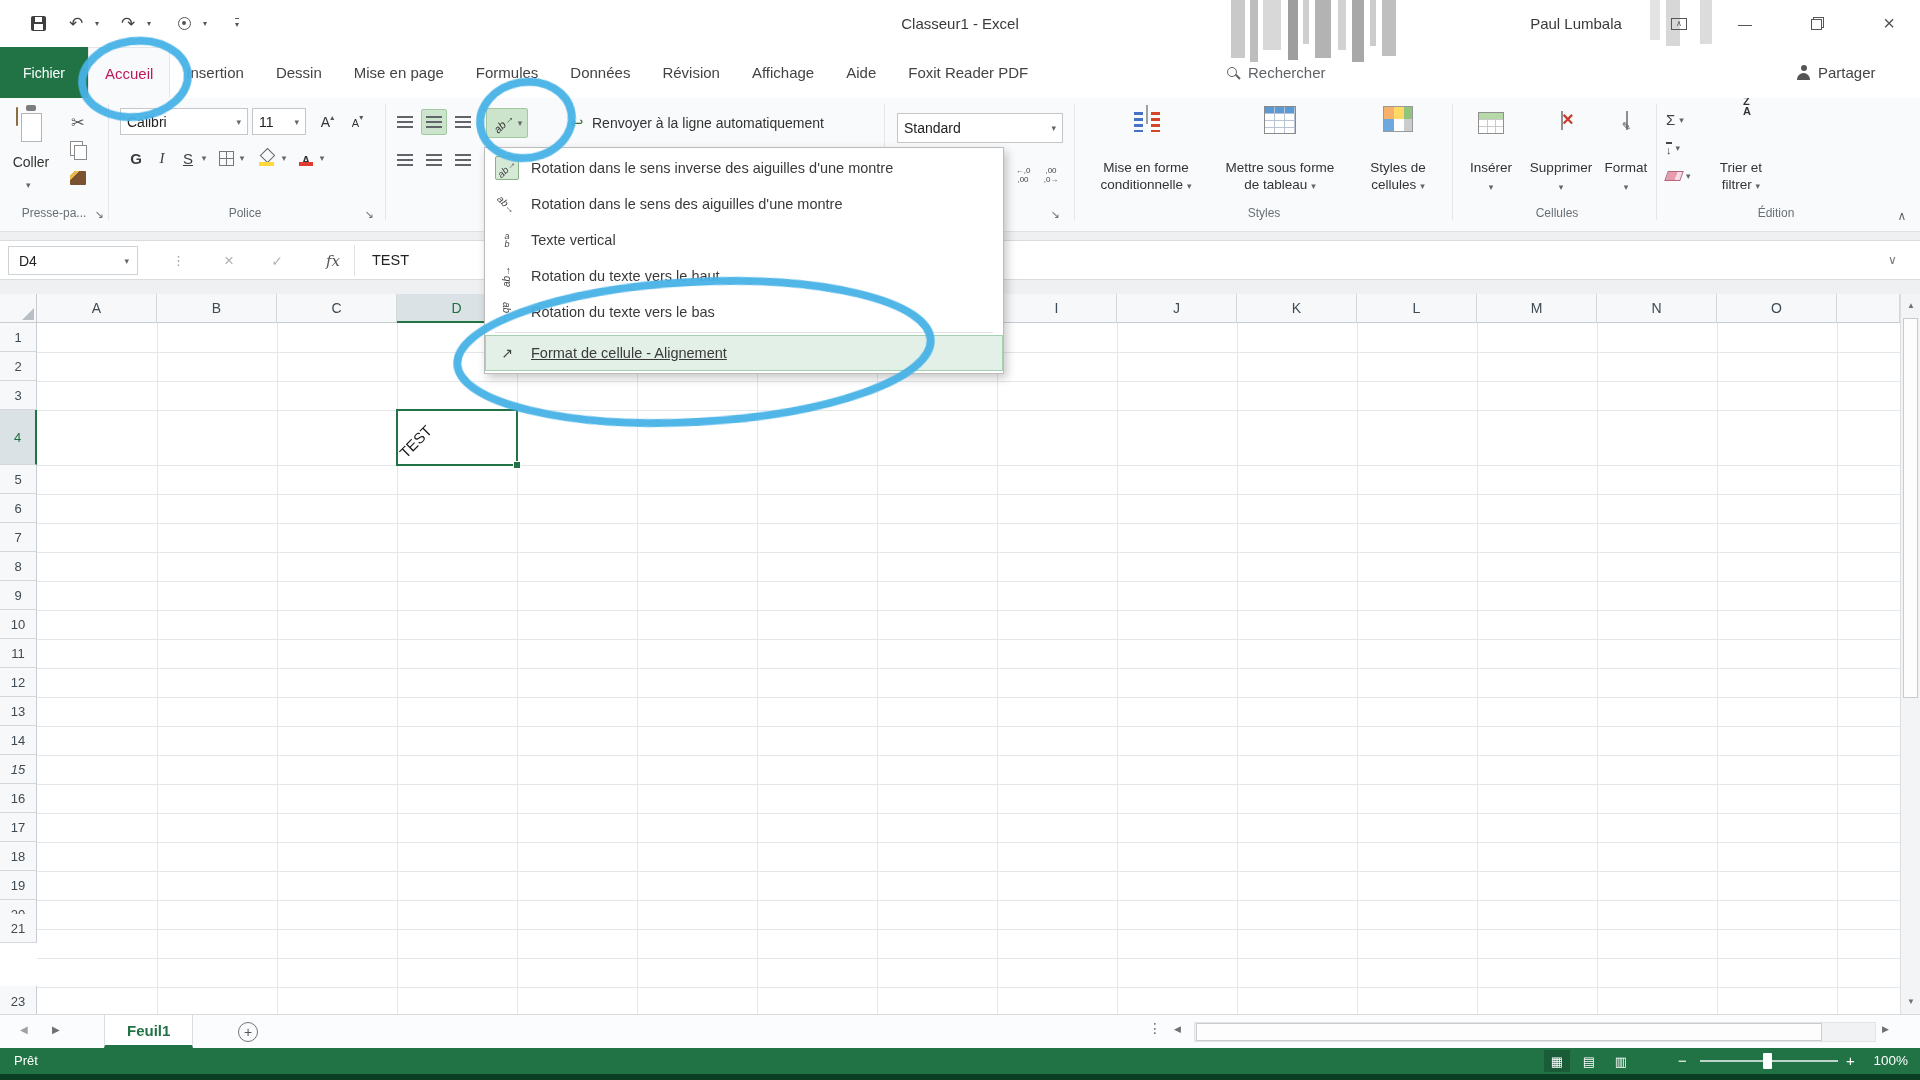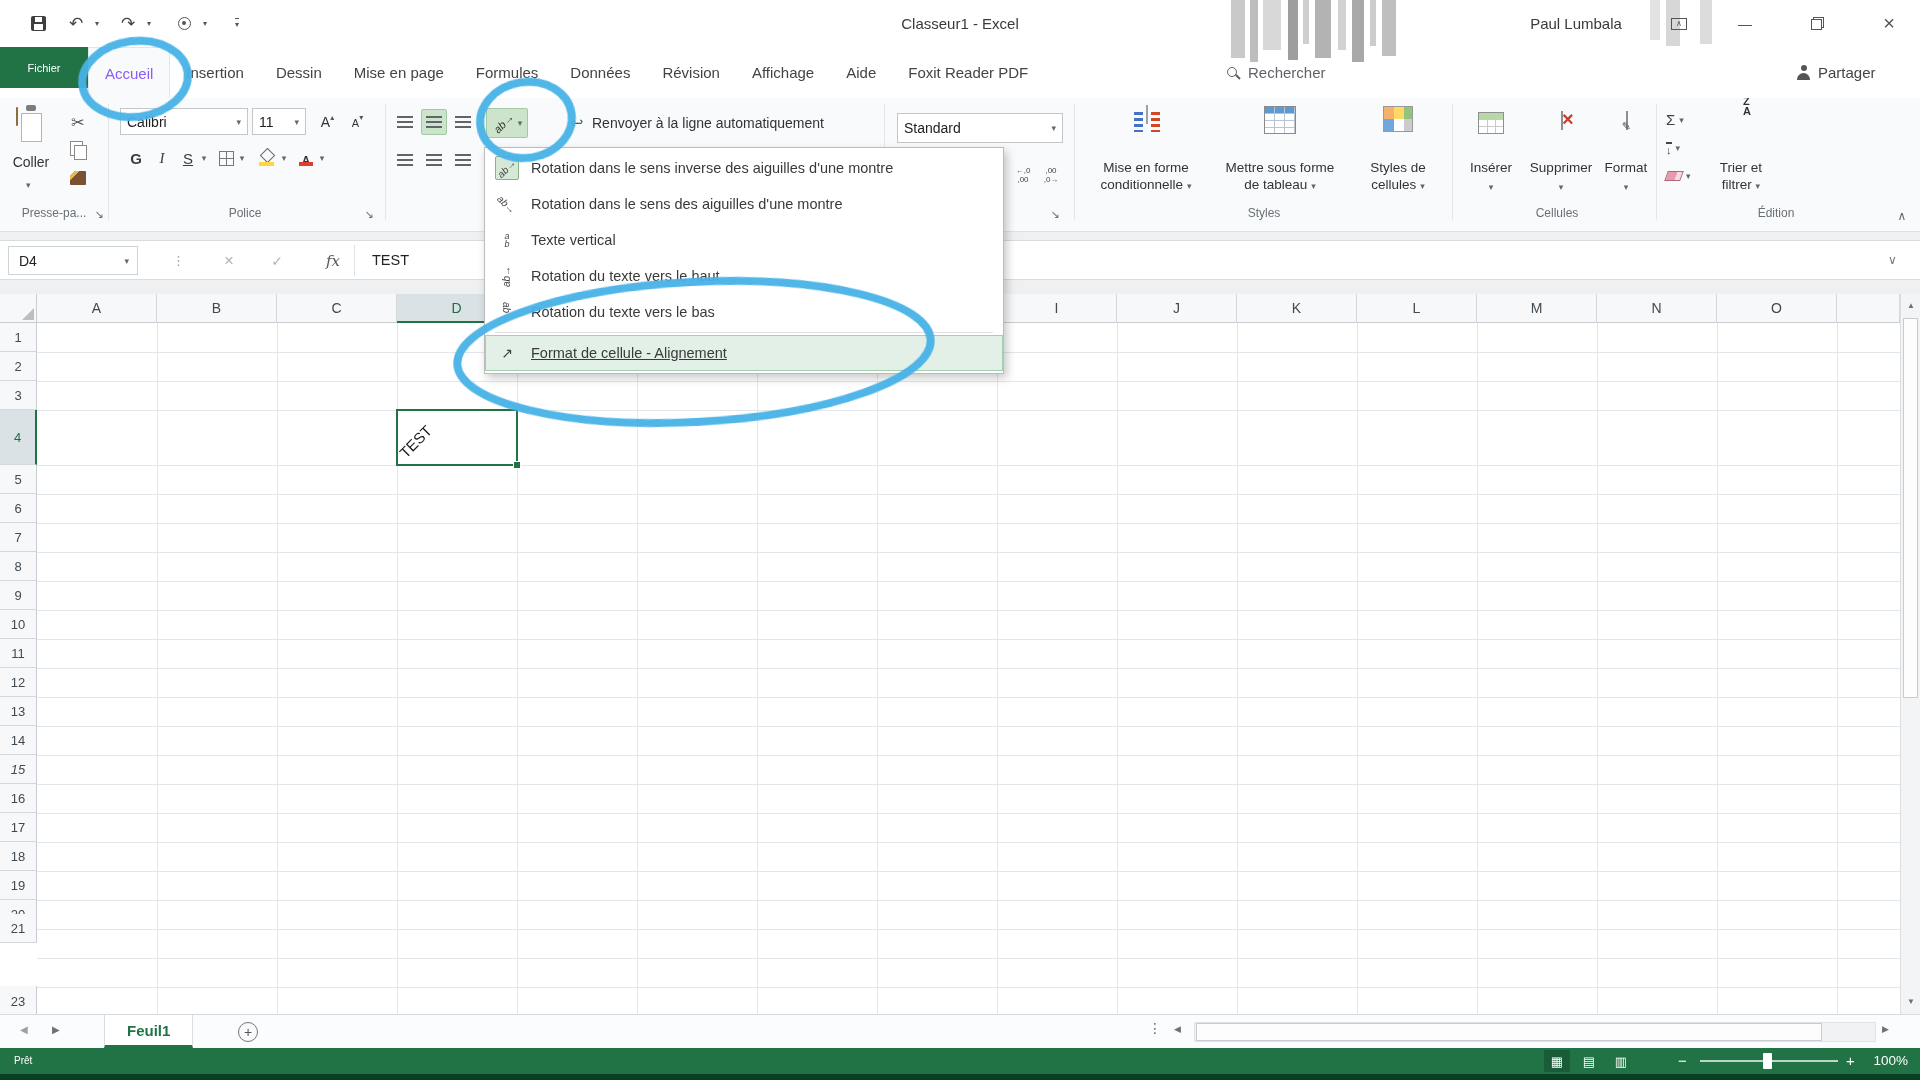--- a/index.html
+++ b/index.html
@@ -10,24 +10,24 @@
   
   .titlebar{position:absolute;left:0;top:0;width:1920px;height:47px;background:#fff;z-index:5}
   .qat{position:absolute;top:0;height:47px;display:flex;align-items:center;justify-content:center}
   .tb-title{position:absolute;left:0;top:0;width:1920px;height:47px;line-height:47px;text-align:center;font-size:15px;color:#3a3a3a}
   .tb-user{position:absolute;left:1516px;top:0;width:120px;height:47px;line-height:47px;text-align:center;font-size:15px;color:#3a3a3a}
   .winbtn{position:absolute;top:0;width:34px;height:47px;display:flex;align-items:center;justify-content:center;color:#555;font-size:16px}
   .stripe{position:absolute;top:0}
 
   
   .tabbar{position:absolute;left:0;top:47px;width:1920px;height:51px;background:#fff;z-index:4}
-  .file-tab{position:absolute;left:0;top:0;width:88px;height:41px;background:#217346;color:#fff;font-size:11px;display:flex;align-items:center;justify-content:center}
+  .file-tab{position:absolute;left:0;top:0;width:88px;height:51px;background:#217346;color:#fff;font-size:14px;display:flex;align-items:center;justify-content:center}
   #tab-items{position:absolute;left:88px;top:0;height:51px;display:flex}
   .tab{height:51px;padding:0 16px;display:flex;align-items:center;font-size:15px;color:#444}
-  .tab.active{color:#8b5cf6;background:#f9fafb;border:1px solid #e4e6e8;border-bottom:none}
+  .tab.active{color:#be185d;background:#f9fafb;border:1px solid #e4e6e8;border-bottom:none}
   .tb-search{position:absolute;left:1226px;top:0;height:51px;display:flex;align-items:center;gap:8px;font-size:15px;color:#5f6368}
   .tb-share{position:absolute;left:1796px;top:0;height:51px;display:flex;align-items:center;gap:7px;font-size:15px;color:#444}
 
   
   .ribbon{position:absolute;left:0;top:98px;width:1920px;height:134px;background:#f9fafb;border-bottom:1px solid #dfe2e4;z-index:3}
   .rdiv{position:absolute;top:6px;height:116px;width:1px;background:#e4e6e8}
   .glabel{position:absolute;top:108px;height:18px;font-size:12px;color:#687076;text-align:center}
   .launcher{position:absolute;width:14px;height:14px;color:#6f7479;font-size:11px;line-height:13px;text-align:center}
   .launcher::before{content:"↘"}
   .lbl-s{font-size:14px;color:#333;text-align:center}
@@ -160,21 +160,21 @@
   .newsheet{position:absolute;left:238px;top:7px;width:20px;height:20px;border:1px solid #767676;border-radius:50%;color:#555;font-size:14px;line-height:18px;text-align:center}
   .newsheet::before{content:"+"}
   .sb-grip{position:absolute;left:1148px;top:5px;color:#6d6d6d;font-size:14px}
   .sb-grip::before{content:"⋮"}
   .hs-arrow{position:absolute;top:9px;font-size:9px;color:#707070}
   .hs-track{position:absolute;left:1194px;top:7px;width:682px;height:20px;background:#f1f2f3;border:1px solid #e1e4e6}
   .hs-thumb{position:absolute;left:1196px;top:8px;width:626px;height:18px;background:#fdfdfd;border:1px solid #c9cdd0}
 
   
   .statusbar{position:absolute;left:0;top:1048px;width:1920px;height:26px;background:#217346;color:#fff;z-index:2}
-  .sb-mode{position:absolute;left:14px;top:0;height:26px;line-height:26px;font-size:10px}
+  .sb-mode{position:absolute;left:14px;top:0;height:26px;line-height:26px;font-size:13px}
   .view-btn{position:absolute;top:2px;width:26px;height:22px;display:flex;align-items:center;justify-content:center;font-size:13px;color:#fff}
   .view-btn.sel{background:#1a5c38}
   .icon-vnormal::before{content:"▦"}
   .icon-vpage::before{content:"▤"}
   .icon-vbreak::before{content:"▥"}
   .zoom-sign{position:absolute;top:0;height:26px;line-height:26px;font-size:15px;color:#fff}
   .zoom-track{position:absolute;left:1700px;top:12px;width:138px;height:2px;background:rgba(255,255,255,.7)}
   .zoom-tick{position:absolute;left:1768px;top:9px;width:2px;height:8px;background:rgba(255,255,255,.8)}
   .zoom-thumb{position:absolute;left:1763px;top:5px;width:9px;height:16px;background:#fff;border-radius:1px}
   .zoom-label{position:absolute;left:1864px;top:0;width:50px;height:26px;line-height:26px;text-align:right;font-size:13.5px;padding-right:6px}

